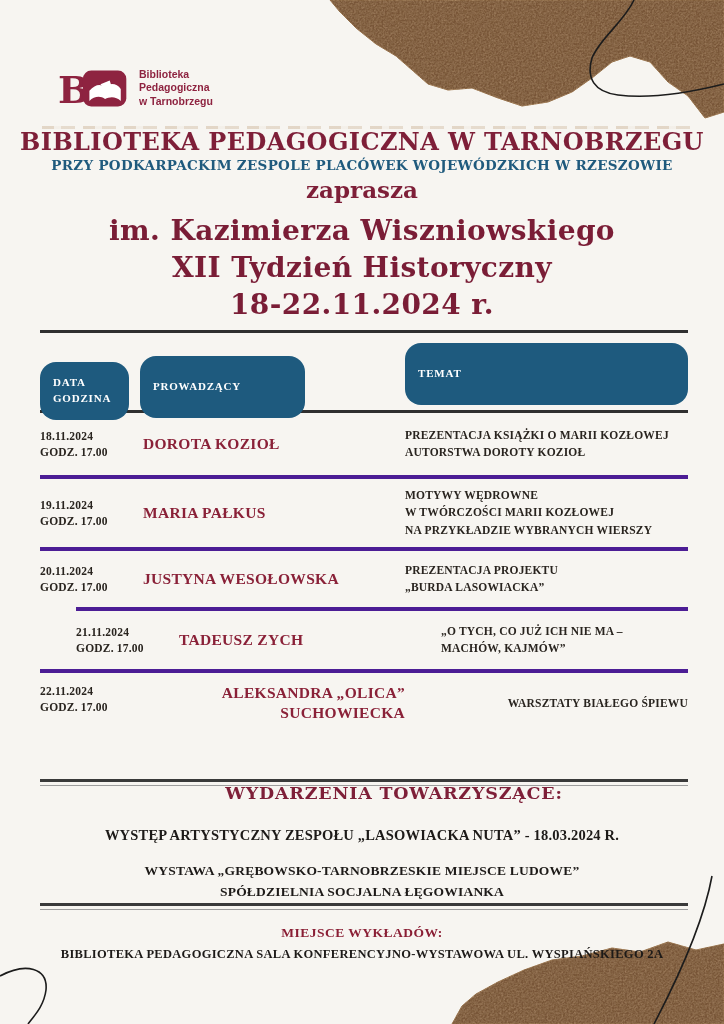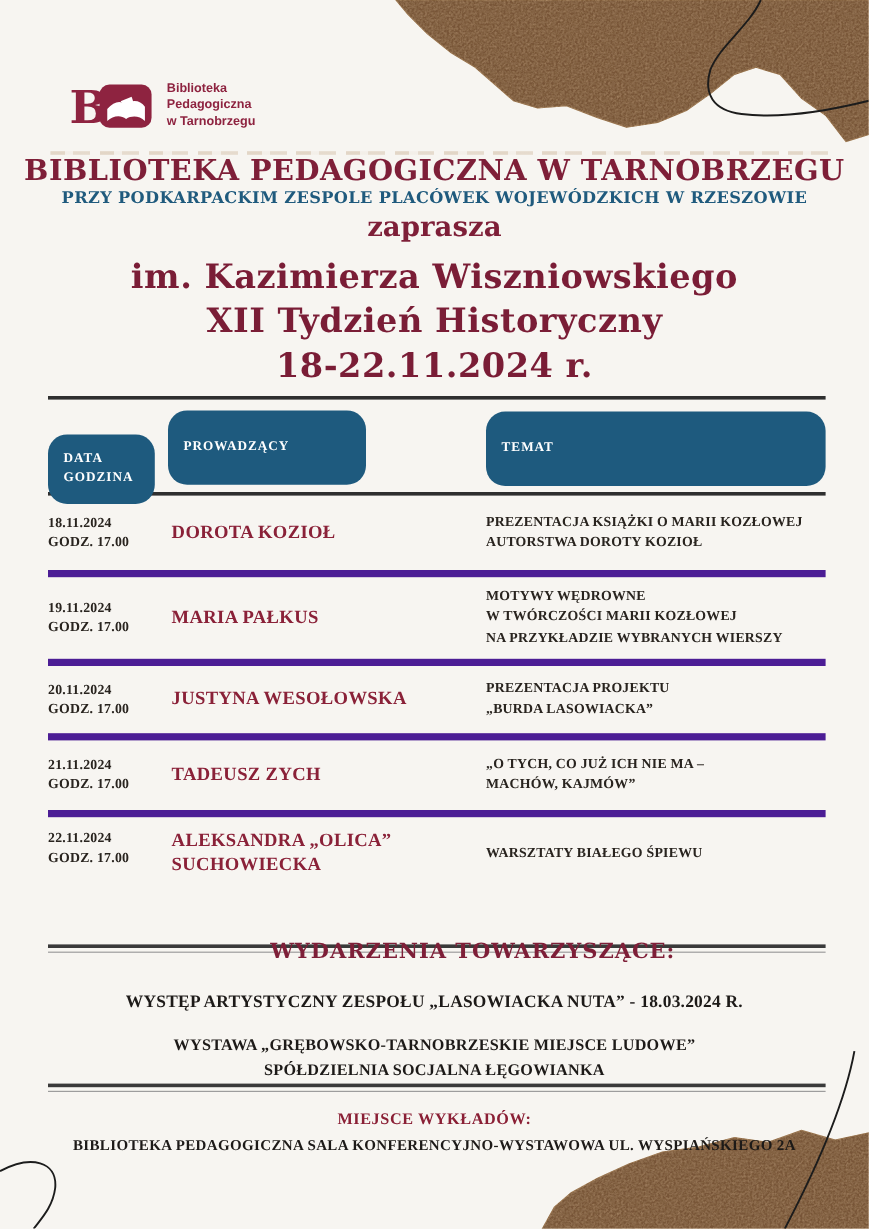--- a/index.html
+++ b/index.html
@@ -40,35 +40,35 @@
   .rule-1{position:absolute;top:330px;left:40px;right:36px;}
 
   
   .table{position:absolute;top:342px;left:40px;right:36px;}
   .thead{position:relative;height:64px;}
   .pill{position:absolute;background:#1e5a7e;border-radius:16px;color:#ffffff;
     display:flex;align-items:center;padding-left:13px;box-sizing:border-box;
     font-family:"Liberation Serif",serif;font-weight:bold;font-size:11px;
     letter-spacing:.8px;line-height:1.45;white-space:pre-line;}
   .pill-date{left:0;top:20px;width:89px;height:58px;}
-  .pill-speaker{left:100px;top:0;width:165px;height:62px;}
+  .pill-speaker{left:100px;top:14px;width:165px;height:62px;}
   .pill-topic{left:365px;top:1px;right:0;height:62px;}
   .rule-2{border-top:3px solid #2f2f2f;margin-top:4px;}
 
   .row{display:grid;grid-template-columns:103px 262px 1fr;align-items:center;}
-  .row+.row{border-top:6px solid #4c1d95;}
-  .r1{min-height:62px;}.r2{min-height:68px;}.r3{min-height:56px;}.r4{min-height:58px;}
+  .row+.row{border-top:4px solid #4c1d95;}
+  .r1{min-height:62px;}.r2{min-height:68px;}.r3{min-height:56px;}.r4{min-height:58px;margin-left:36px;}
   .r5{min-height:94px;grid-template-columns:103px 1fr;align-items:start;padding-top:10px;}
   .date-cell{font-family:"Liberation Serif",serif;font-weight:bold;font-size:11.5px;
     color:#29241f;line-height:1.4;letter-spacing:.2px;}
   .speaker-cell{font-weight:bold;font-size:15.5px;color:#8a2138;letter-spacing:.3px;
     line-height:1.3;white-space:pre-line;font-family:"Liberation Serif",serif;}
   .topic-cell{font-family:"Liberation Serif",serif;font-weight:bold;font-size:11.5px;
     color:#29241f;line-height:1.5;letter-spacing:.2px;white-space:pre-line;}
-  .entries{display:flex;flex-direction:row;gap:12px;}
+  .entries{display:flex;flex-direction:column;gap:12px;text-align:right;}
   .entry{display:grid;grid-template-columns:262px 1fr;align-items:center;}
   .double-rule{height:3px;border-top:3px solid #3a3a3a;border-bottom:1px solid #9d9d9d;margin-top:2px;}
 
   
   .events-title{position:absolute;top:783px;width:100%;text-align:center;color:#7e1f38;
     font-weight:bold;font-size:17.5px;letter-spacing:.8px;font-family:"DejaVu Serif",serif;margin-left:32px;}
   .event-perf{position:absolute;top:827px;width:100%;text-align:center;color:#1d1a18;
     font-weight:bold;font-size:14.5px;letter-spacing:.2px;font-family:"Liberation Serif",serif;}
   .event-exhib{position:absolute;top:861px;width:100%;text-align:center;color:#1d1a18;
     font-weight:bold;font-size:13.5px;line-height:1.55;letter-spacing:.2px;white-space:pre-line;

